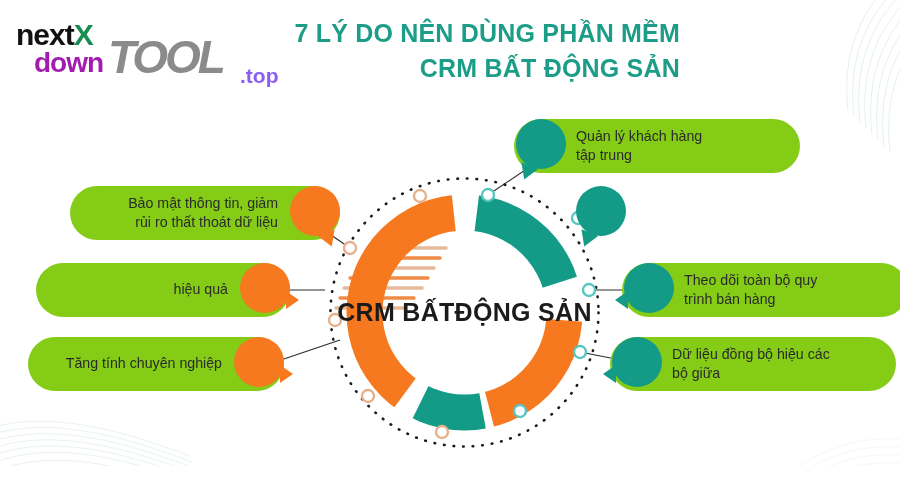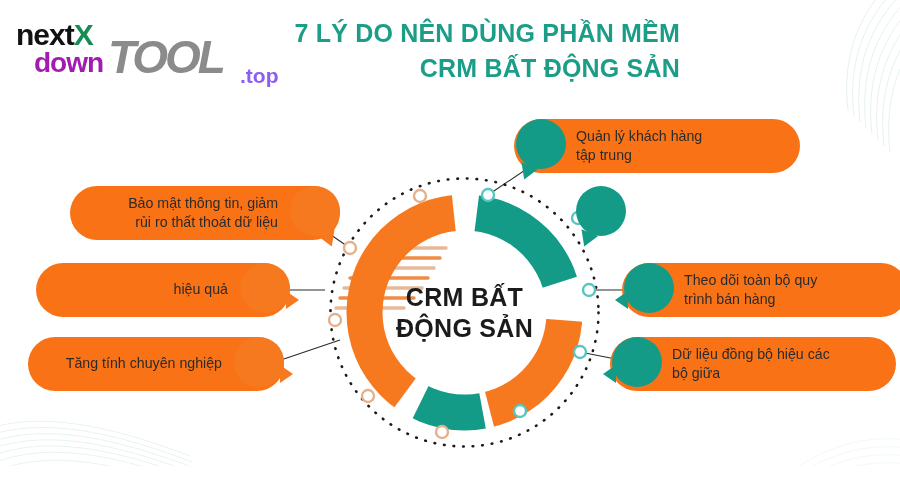--- a/index.html
+++ b/index.html
@@ -61,31 +61,31 @@
     letter-spacing: .2px;
   }
 
   
   #donut-wrap {
     position: absolute; left: 322px; top: 170px;
     width: 285px; height: 285px;
   }
   #donut-center-text {
     position: absolute; left: 0; top: 0; width: 285px; height: 285px;
-    display: flex; flex-direction: column;
+    display: flex; 
     align-items: center; justify-content: center;
     font-size: 25px; font-weight: bold; color: #1b1b1b;
     line-height: 1.22; text-align: center; letter-spacing: .3px;
   }
 
   
   .callout {
     position: absolute;
     height: 54px;
-    background: #f97316;
+    background: #84cc16;
     border-radius: 27px;
     display: flex; align-items: center;
   }
   .callout-right { padding-left: 62px; padding-right: 16px; justify-content: flex-start; }
   .callout-left  { padding-right: 62px; padding-left: 16px;  justify-content: flex-end; text-align: right; }
   .callout-text {
     font-size: 14.2px; color: #2b2b2b; line-height: 1.35;
   }
   .badge {
     position: absolute;

